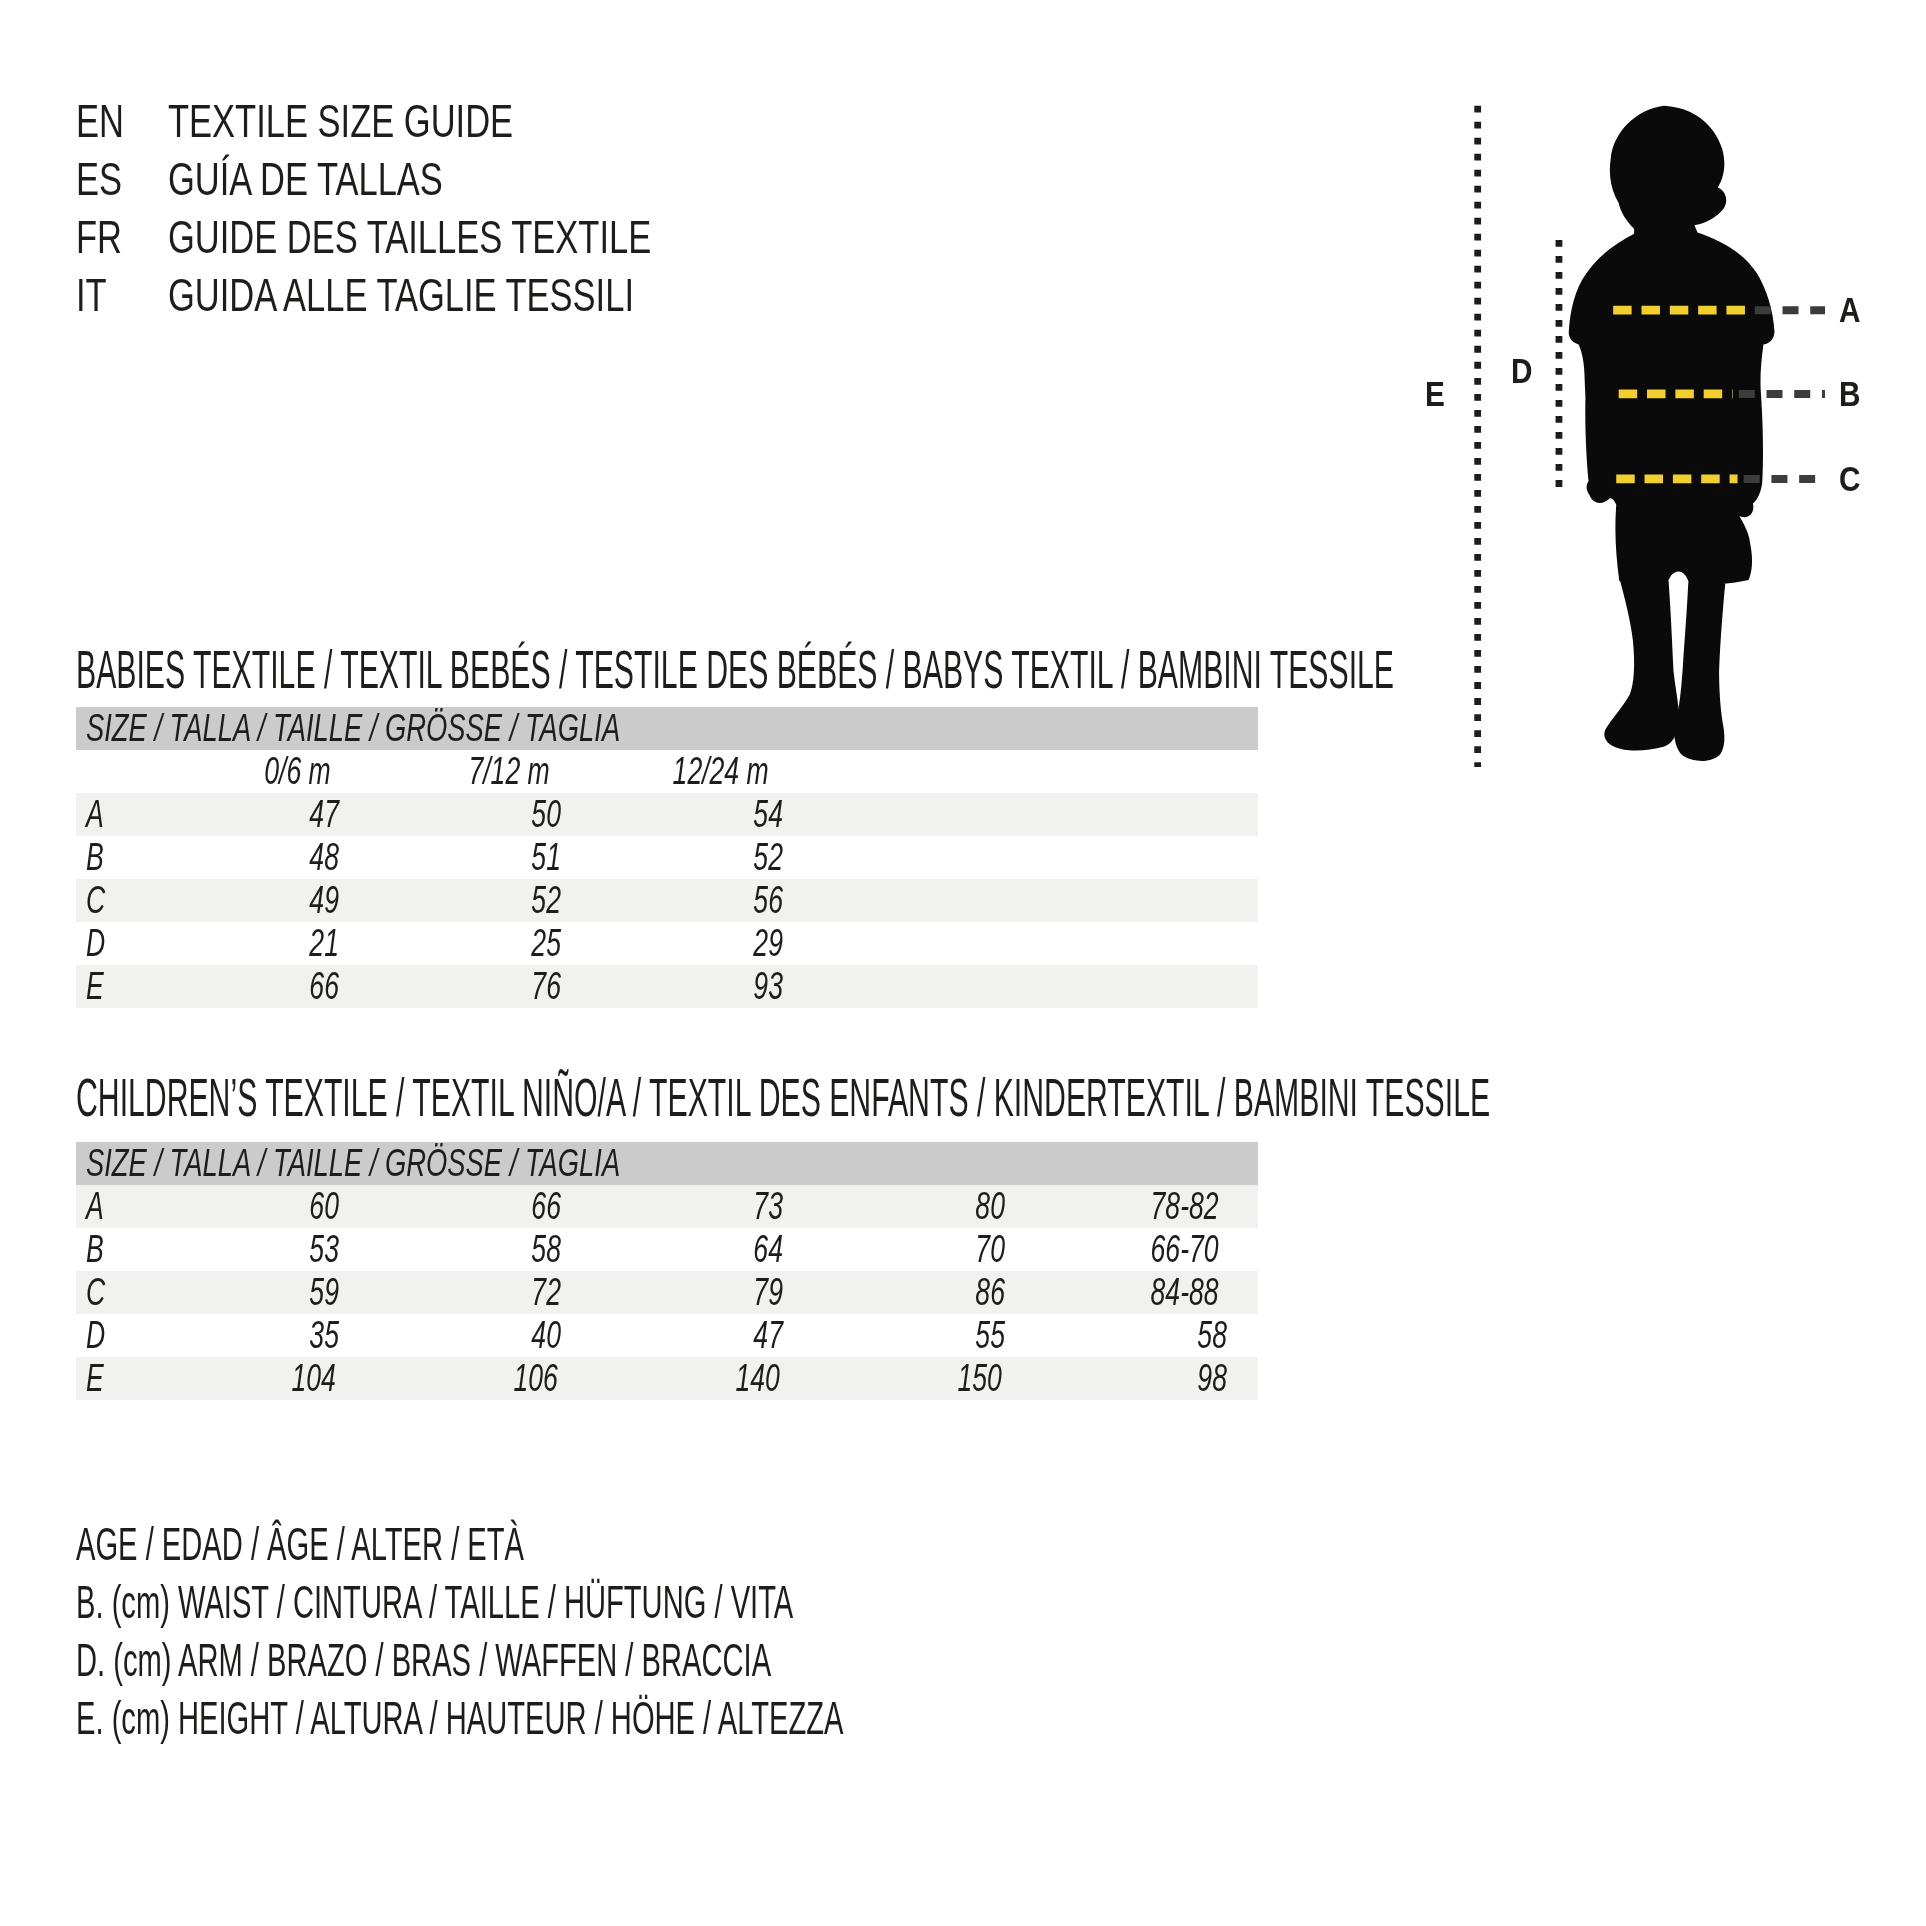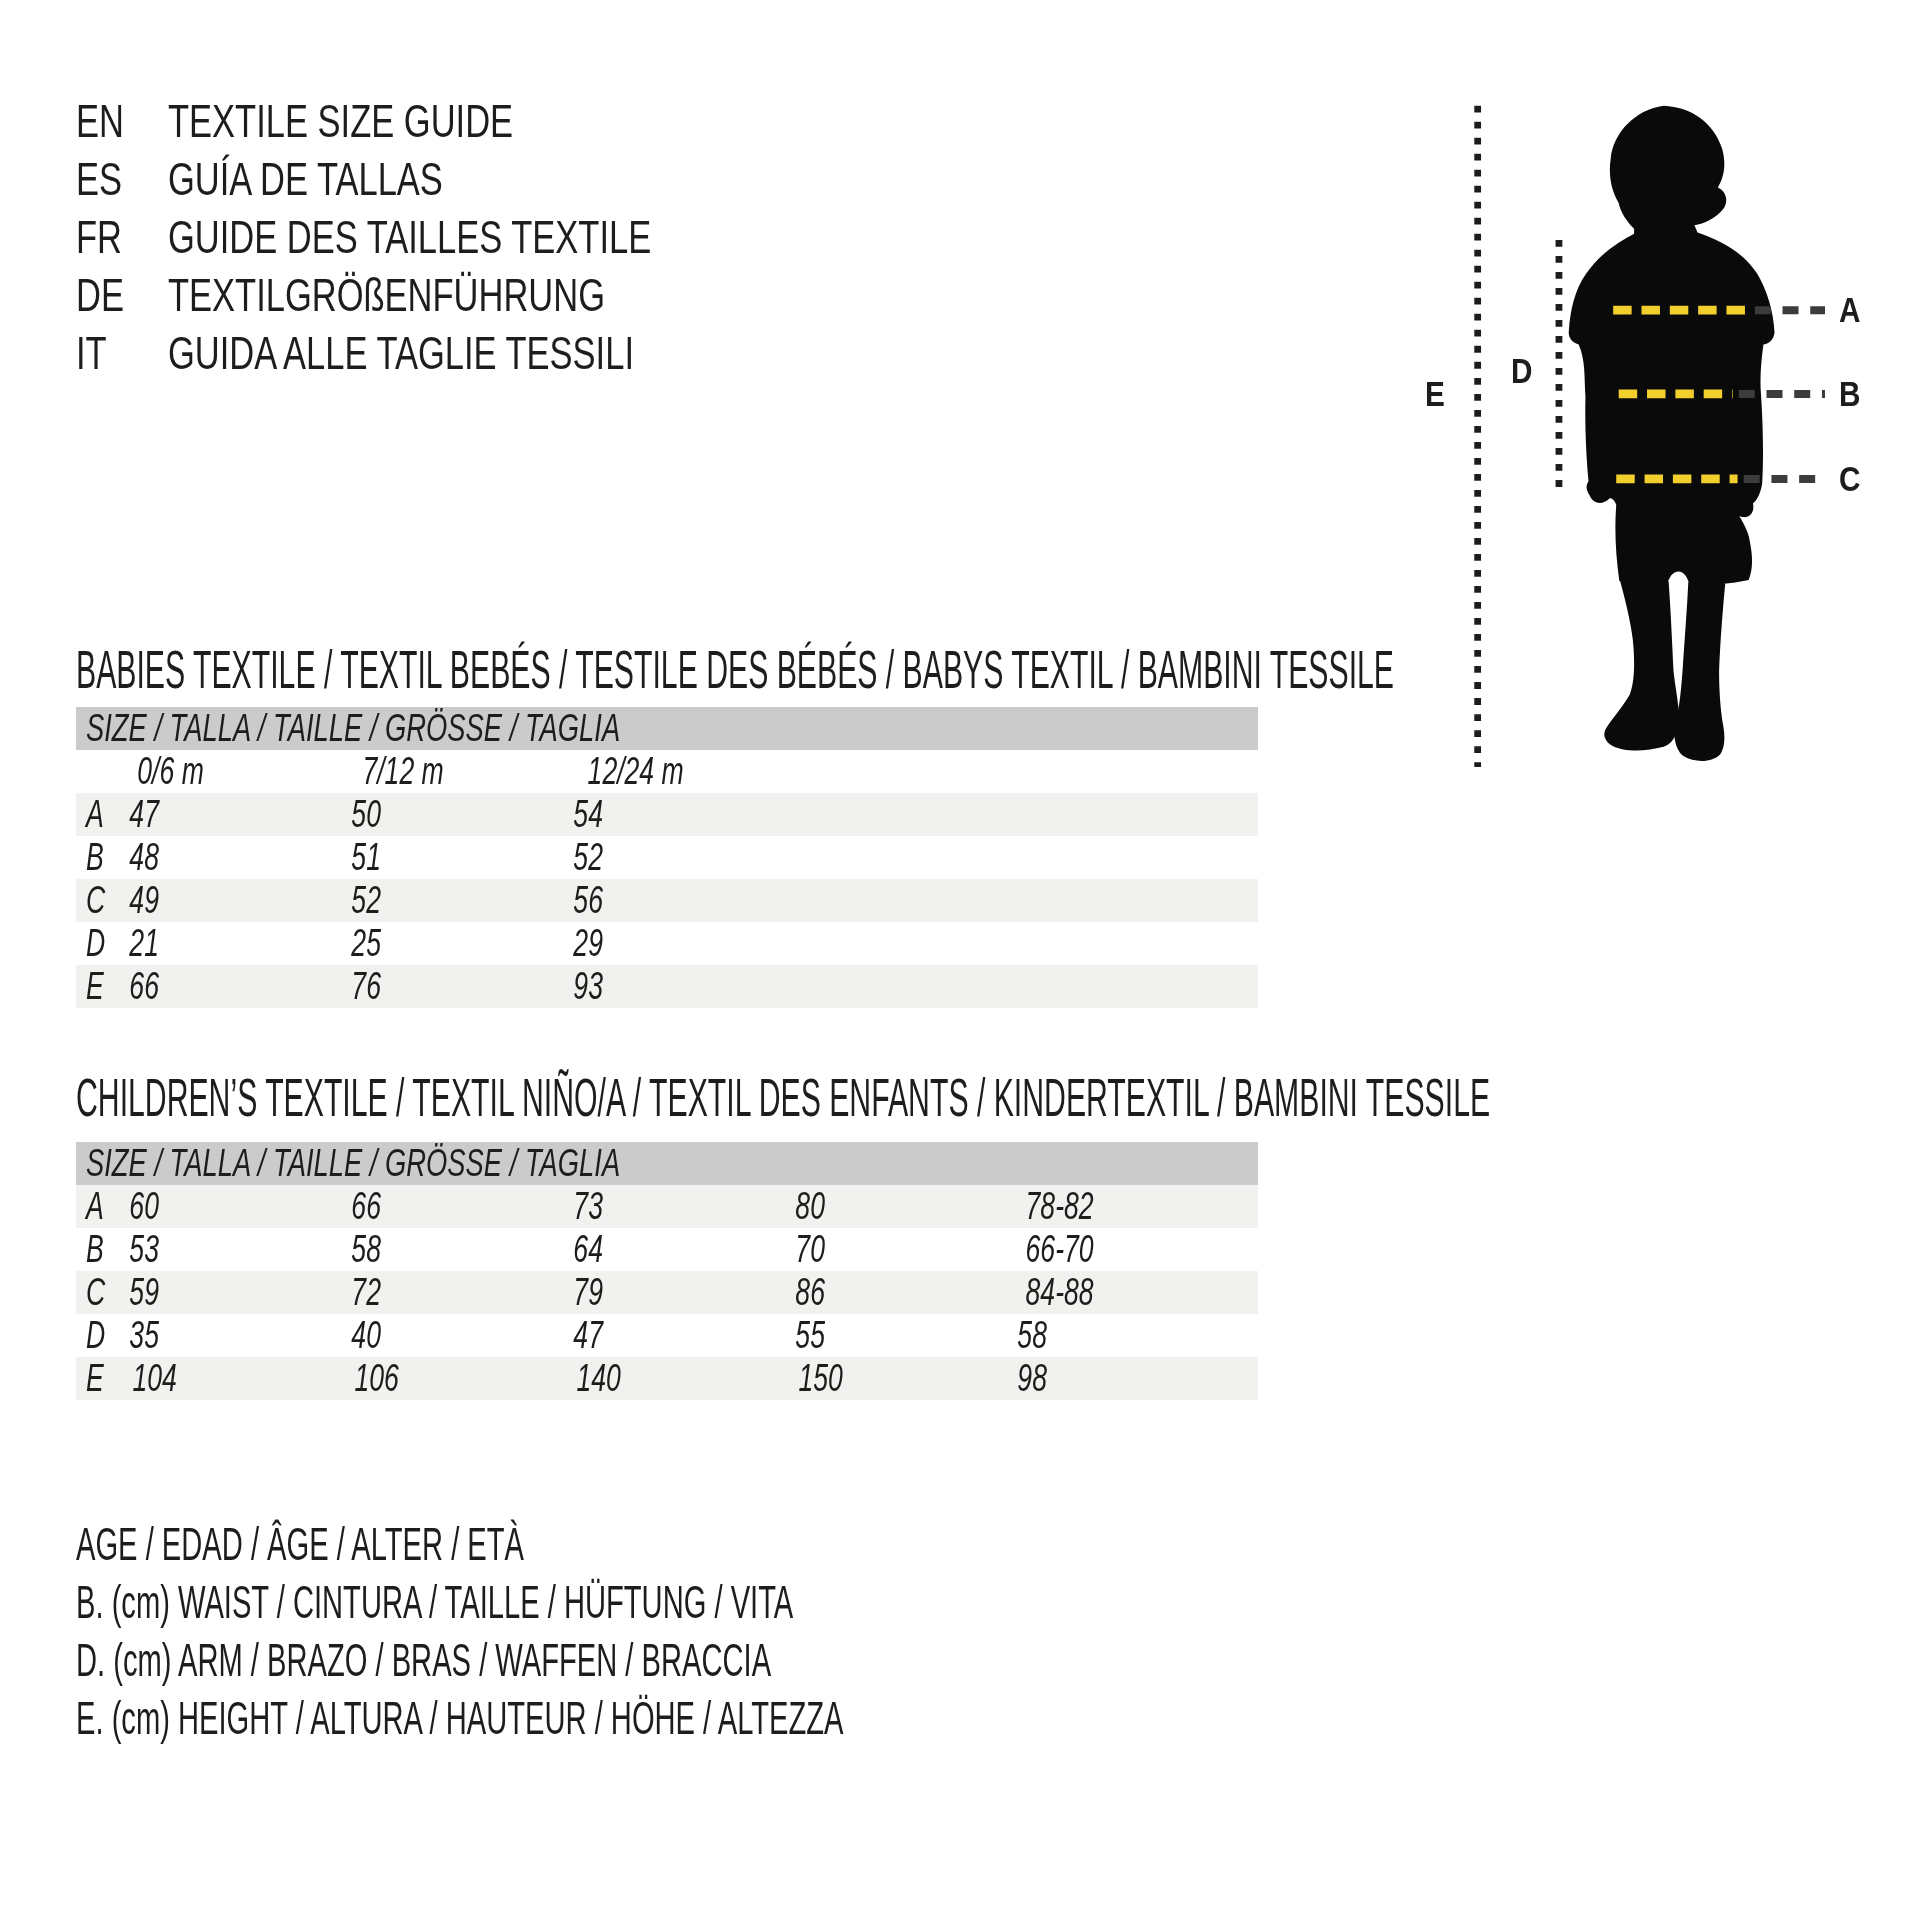--- a/index.html
+++ b/index.html
@@ -36,21 +36,21 @@
   
   .sizetable{position:absolute;left:76px;width:1182px;font-size:38px;font-style:italic;}
   .sizebar{height:43px;background:var(--bar);display:flex;align-items:center;padding-left:10px;box-sizing:border-box;}
   .sizebar .cx{transform:scaleX(0.72);}
   .trow{display:grid;align-items:center;height:43px;}
   .babies .trow{grid-template-columns:47px 222px 222px 222px auto;}
   .children .trow{grid-template-columns:47px 222px 222px 222px 222px 222px auto;}
   .trow.striped{background:var(--stripe);}
   .rowlabel{padding-left:10px;}
   .rowlabel .cxc{transform-origin:0 50%;}
-  .cell{text-align:left;}
+  .cell{text-align:right;}
 
   
   .legend{position:absolute;left:76px;top:1513px;font-size:47px;}
   .legline{height:58px;display:flex;align-items:flex-end;}
   .legline .cx{transform:scaleX(0.62);}
 
   
   .figwrap{position:absolute;left:1405px;top:92px;width:505px;height:690px;}
   .figwrap svg{position:absolute;left:0;top:0;}
   .mlabel{position:absolute;height:44px;display:flex;align-items:center;font-size:35px;}
@@ -65,24 +65,20 @@
       <span><span class="cx">EN</span></span>
       <span><span class="cx">TEXTILE SIZE GUIDE</span></span>
     </div>
     <div class="lrow">
       <span><span class="cx">ES</span></span>
       <span><span class="cx">GUÍA DE TALLAS</span></span>
     </div>
     <div class="lrow">
       <span><span class="cx">FR</span></span>
       <span><span class="cx">GUIDE DES TAILLES TEXTILE</span></span>
-    </div>
-    <div class="lrow">
-      <span><span class="cx">DE</span></span>
-      <span><span class="cx">TEXTILGRÖßENFÜHRUNG</span></span>
     </div>
     <div class="lrow">
       <span><span class="cx">IT</span></span>
       <span><span class="cx">GUIDA ALLE TAGLIE TESSILI</span></span>
     </div>
   </section>
 
   <div class="figwrap">
     <svg width="505" height="690" viewBox="2280 150 820 1120">
 

